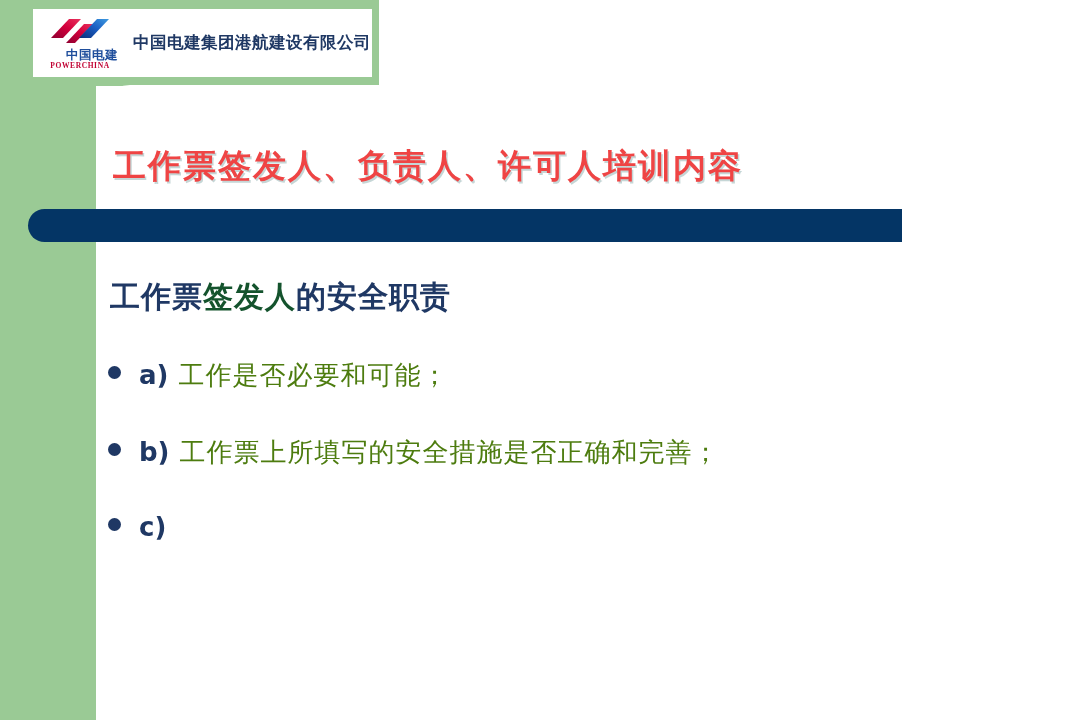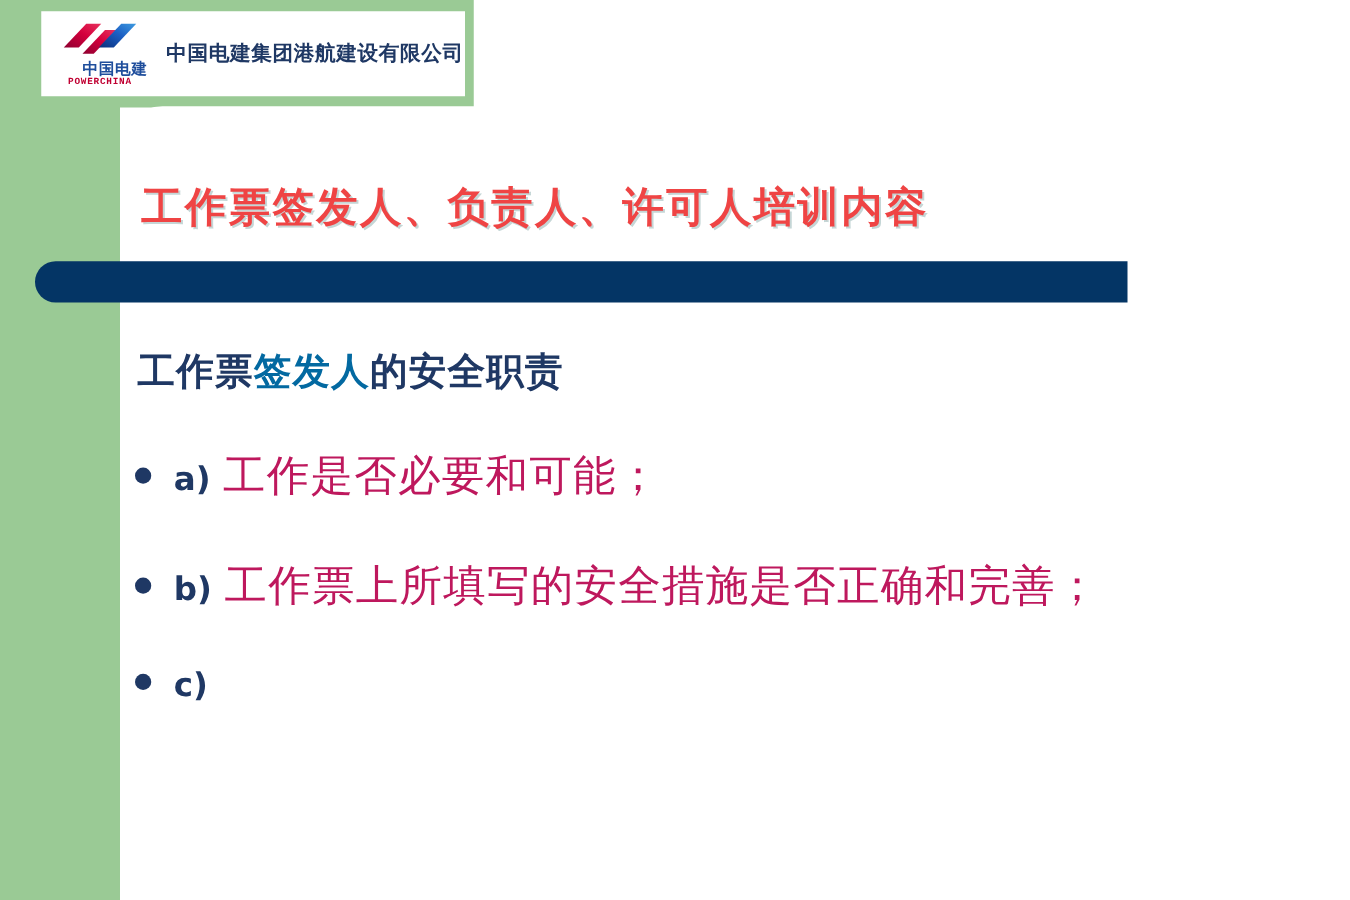--- a/index.html
+++ b/index.html
@@ -108,21 +108,21 @@
     font-size: 12.5px;
     font-weight: bold;
     color: #1F4E9C;
     letter-spacing: 0.5px;
     line-height: 1.1;
     margin-top: 2px;
     white-space: nowrap;
     margin-left: 24px;
   }
   .logo-brand-en {
-    font-family: Liberation Mono, monospace;
+    font-family: Liberation Serif, serif;
     font-size: 7.5px;
     font-weight: bold;
     color: #C00032;
     letter-spacing: 0.6px;
     line-height: 1.1;
     white-space: nowrap;
     text-align: right;
   }
 
   
@@ -158,21 +158,21 @@
     left: 110px;
     top: 277px;
     font-family: "DejaVu Sans", "Liberation Sans", sans-serif;
     font-size: 30px;
     font-weight: bold;
     letter-spacing: 1px;
     color: #1F3864;
     white-space: nowrap;
   }
   .body-heading .hl {
-    color: #0369a1;
+    color: #14532d;
   }
 
   
   .bullet-list {
     position: absolute;
     left: 108px;
     top: 358px;
     width: 900px;
   }
   .bullet-row {
@@ -195,22 +195,22 @@
     flex: 0 0 auto;
     font-family: "DejaVu Sans", "Liberation Sans", sans-serif;
     font-size: 26px;
     font-weight: bold;
     color: #1F3864;
     margin-right: 10px;
   }
   .bullet-text {
     flex: 0 1 auto;
     font-family: Liberation Sans, sans-serif;
-    font-size: 34px;
-    color: #be185d;
+    font-size: 26px;
+    color: #4d7c0f;
     letter-spacing: 1px;
   }
 </style>
 </head>
 <body>
 
 <div class="slide">
 
   <div class="green-sidebar"></div>
   <div class="green-header-band"></div>

